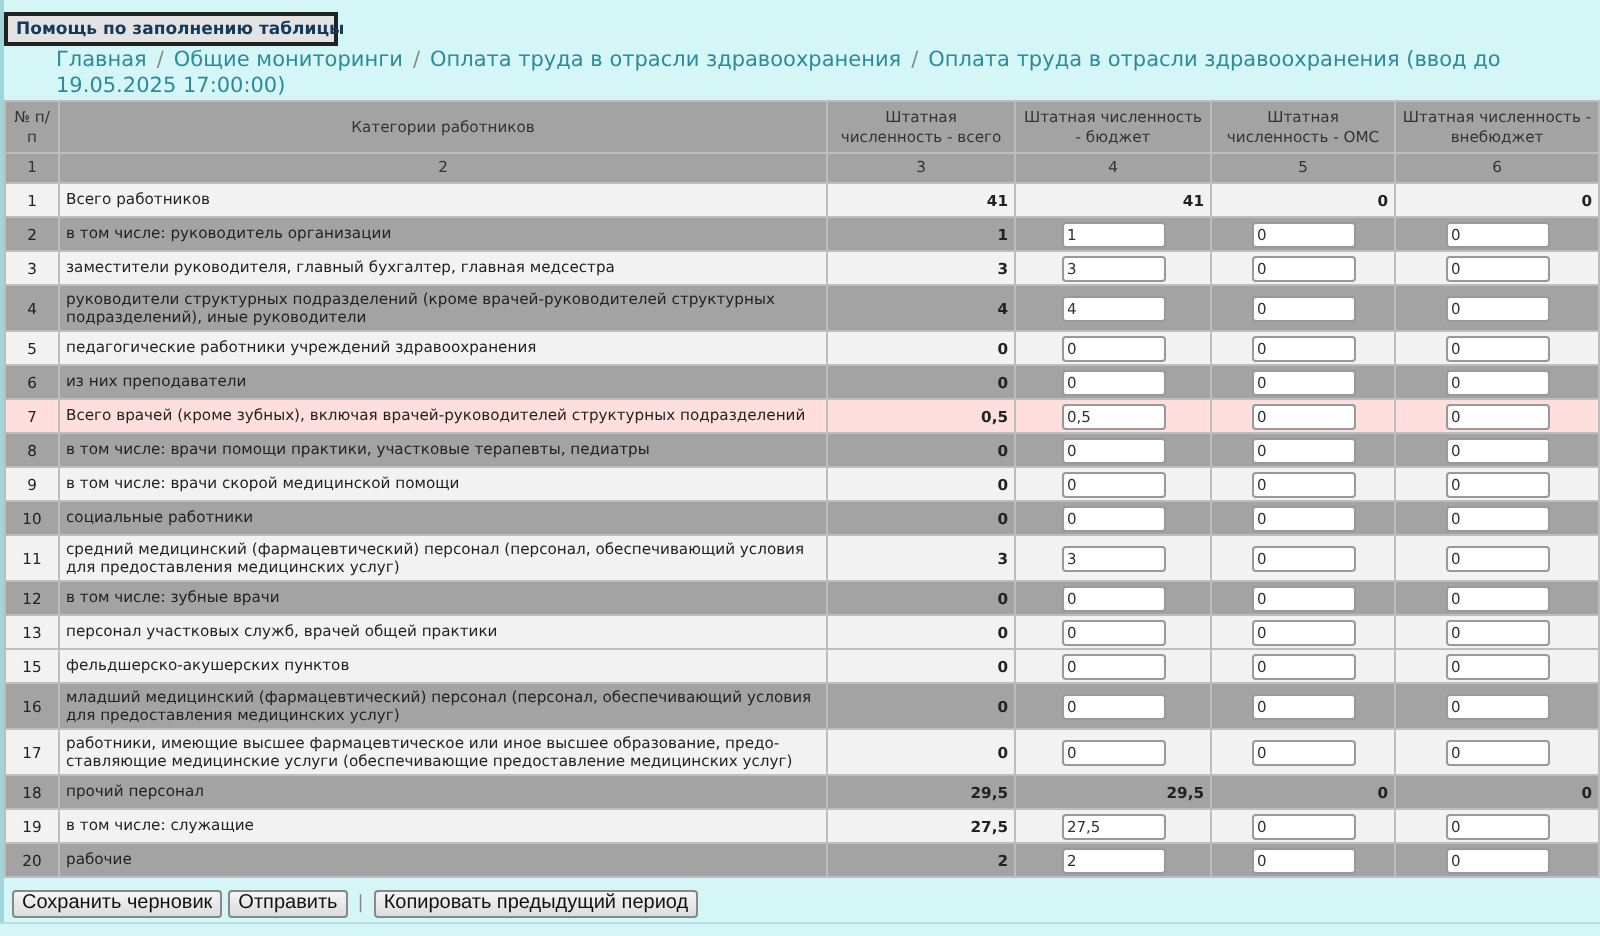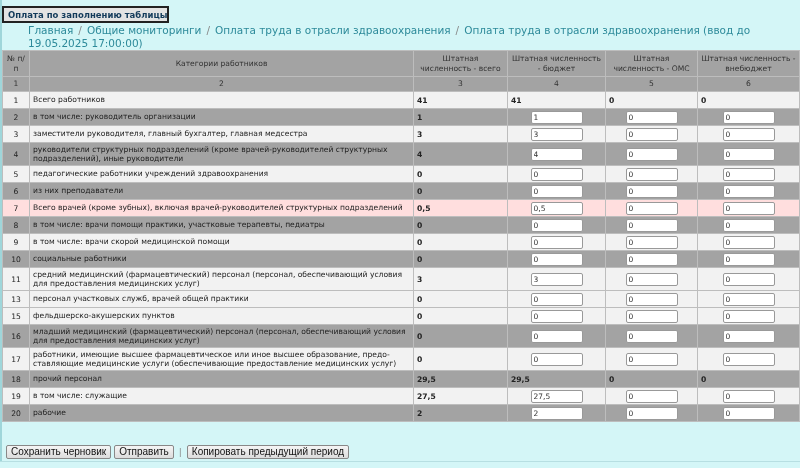--- a/index.html
+++ b/index.html
@@ -34,21 +34,21 @@
   }
   td, th {
     border: 1px solid #bdbdbd; padding: 0 3px;
     font-size: 7.6px; font-weight: normal; vertical-align: middle;
   }
   th { text-align: center; color: #333; line-height: 10px; }
   tr.alt td { background: #f2f2f2; }
   tr.hl td { background: #ffdede; }
   td.num { text-align: center; }
   td.cat { text-align: left; line-height: 9.5px; }
-  td.v { text-align: left; font-weight: bold; }
+  td.v { text-align: right; font-weight: bold; }
   td.in { text-align: center; padding: 0; }
   .cell-input {
     width: 52px; height: 13px; border: 1px solid #999; border-radius: 2px;
     font-family: "DejaVu Sans", sans-serif; font-size: 7.5px;
     padding: 0 2px; color: #333; background: #fff; vertical-align: middle;
   }
   .actions {
     position: absolute; left: 6px; top: 444px; height: 15px; display: flex; align-items: center; gap: 3px;
   }
   .btn {
@@ -59,21 +59,21 @@
   .pipe { color: #888; font-size: 9px; margin: 0 2px; }
   .bottom-line {
     position: absolute; left: 0; top: 461px; width: 800px; height: 1px; background: #b7dfe2;
   }
 </style>
 </head>
 <body>
 
 <div class="frame"></div>
 
-<div class="help-btn">Оплата по заполнению таблицы</div>
+<div class="help-btn">Помощь по заполнению таблицы</div>
 
 <div class="crumbs">
   <a>Главная</a><span class="sep">/</span><a>Общие мониторинги</a><span class="sep">/</span><a>Оплата труда в отрасли здравоохранения</a><span class="sep">/</span><a>Оплата труда в отрасли здравоохранения (ввод до 19.05.2025 17:00:00)</a><br>
   <span class="sep" style="margin-left:5px">/</span><span class="current">Информация о наличии штатных должностей и численности работников (за апрель)</span>
 </div>
 
 <table>
   <colgroup>
     <col style="width:27px">
       <col style="width:384px">
@@ -182,20 +182,28 @@
         <td class="in"><input type="text" class="cell-input" value="0" style=""></td>
       </tr>
       <tr class="alt" style="height: 23px; margin-left: 24px;">
         <td class="num">11</td>
         <td class="cat">средний медицинский (фармацевтический) персонал (персонал, обеспечивающий условия для предоставления медицинских услуг)</td>
         <td class="v">3</td>
         <td class="in"><input type="text" class="cell-input" value="3" style=""></td>
         <td class="in"><input type="text" class="cell-input" value="0" style=""></td>
         <td class="in"><input type="text" class="cell-input" value="0" style=""></td>
       </tr>
+      <tr style="height: 17px;">
+        <td class="num">12</td>
+        <td class="cat">в том числе: зубные врачи</td>
+        <td class="v">0</td>
+        <td class="in"><input type="text" class="cell-input" value="0" style=""></td>
+        <td class="in"><input type="text" class="cell-input" value="0" style=""></td>
+        <td class="in"><input type="text" class="cell-input" value="0" style=""></td>
+      </tr>
       <tr class="alt" style="height: 17px;">
         <td class="num">13</td>
         <td class="cat">персонал участковых служб, врачей общей практики</td>
         <td class="v">0</td>
         <td class="in"><input type="text" class="cell-input" value="0" style=""></td>
         <td class="in"><input type="text" class="cell-input" value="0" style=""></td>
         <td class="in"><input type="text" class="cell-input" value="0" style=""></td>
       </tr>
       <tr class="alt" style="height: 17px; margin-left: 10px;">
         <td class="num">15</td>

